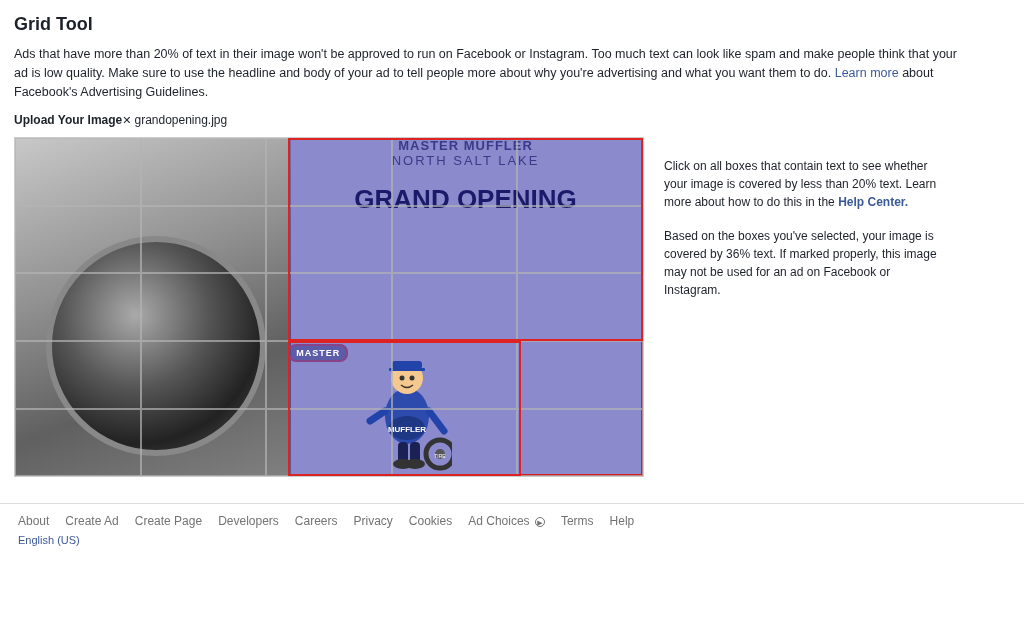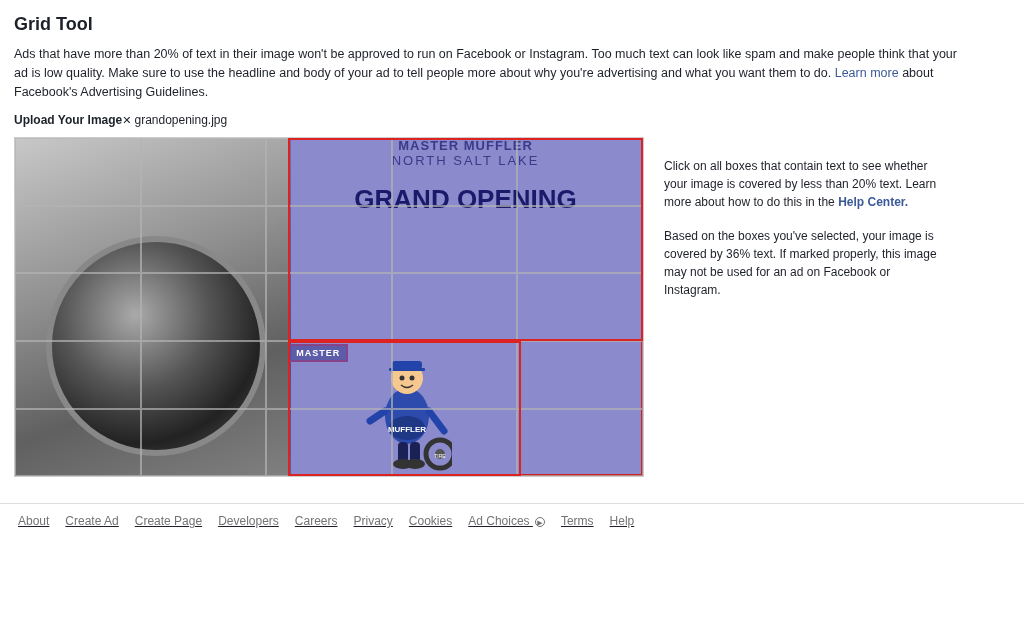--- a/index.html
+++ b/index.html
@@ -191,21 +191,20 @@
       margin-top: 16px;
       padding: 10px 18px;
       display: flex;
       flex-direction: column;
       gap: 4px;
     }
     .footer-links {
       display: flex;
       gap: 16px;
       flex-wrap: wrap;
-      text-decoration: underline;
     }
     .footer-links a {
       font-size: 12px;
       color: #737373;
       text-decoration: none;
     }
     .footer-copy {
       font-size: 11px;
       color: #737373;
     }
@@ -231,21 +230,21 @@
       width: 90px;
       height: 130px;
     }
     
     .master-badge {
       position: absolute;
       top: 61%;
       left: 43.5%;
       background: rgba(80,80,160,0.8);
       border: 2px solid #884488;
-      border-radius: 0;
+      border-radius: 8px;
       color: #fff;
       font-size: 9px;
       font-weight: bold;
       padding: 2px 6px;
       letter-spacing: 1px;
     }
   </style>
 </head>
 <body>
 
@@ -365,13 +364,16 @@
     <a href="#">Create Ad</a>
     <a href="#">Create Page</a>
     <a href="#">Developers</a>
     <a href="#">Careers</a>
     <a href="#">Privacy</a>
     <a href="#">Cookies</a>
     <a href="#">Ad Choices <span class="ad-choices-icon">▶</span></a>
     <a href="#">Terms</a>
     <a href="#">Help</a>
   </div>
+  <div>
+    <a href="#" class="locale-link">English (US)</a>
+  </div>
 </div>
 
 </body></html>

